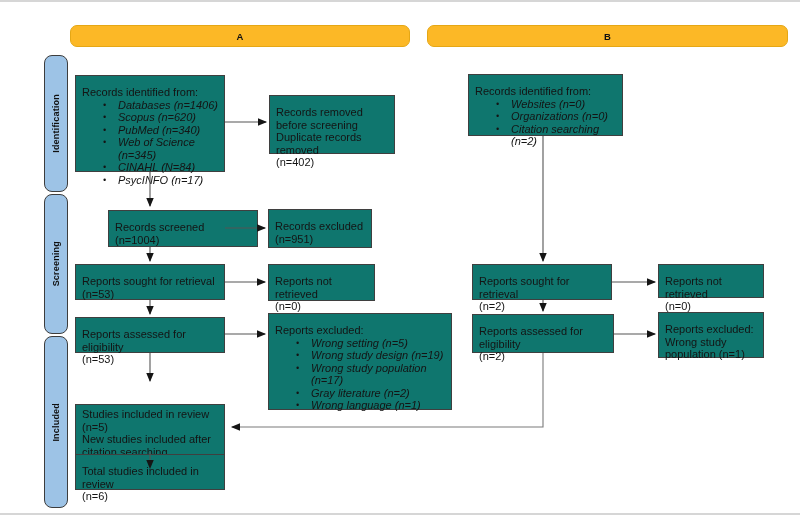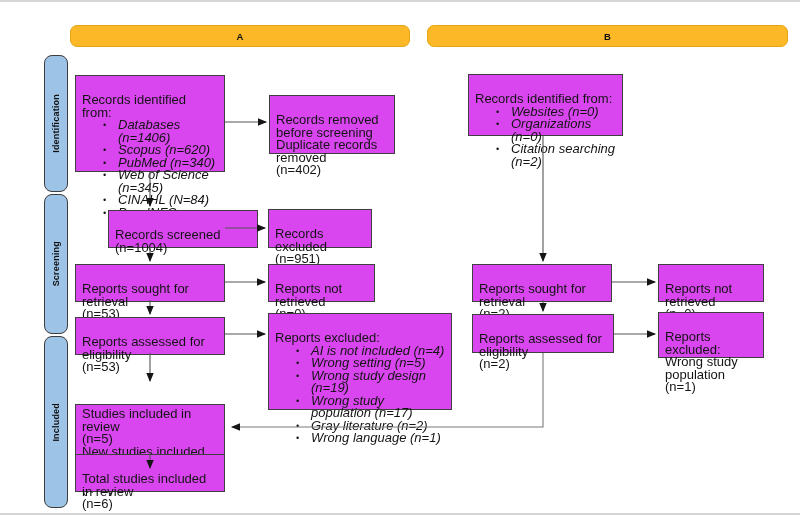--- a/index.html
+++ b/index.html
@@ -13,22 +13,22 @@
   }
   .capsule{
     position:absolute;left:44px;width:24px;background:#9DC3E6;border:1.5px solid #3d3d3d;
     border-radius:8px;display:flex;align-items:center;justify-content:center;box-sizing:border-box;
   }
   .capsule span{
     writing-mode:vertical-rl;transform:rotate(180deg);
     font-size:9px;font-weight:700;color:#101010;letter-spacing:.2px;
   }
   .box{
-    position:absolute;background:#d946ef;border:1.5px solid #3f3f3f;box-sizing:border-box;
-    font-size:13px;line-height:12.5px;padding:18px 6px;color:#141414;
+    position:absolute;background:#0f766e;border:1.5px solid #3f3f3f;box-sizing:border-box;
+    font-size:11px;line-height:12.5px;padding:10px 6px;color:#141414;
   }
   .box .txt{white-space:pre-line;}
   .box.pad-sm{padding-top:3px;padding-bottom:2px;}
   .box ul{margin:0;padding:0;list-style:none;font-style:italic;}
   .box li{position:relative;padding-left:36px;}
   .box li::before{content:"\2022";position:absolute;left:21px;top:0;font-size:9px;}
   svg.arrows{position:absolute;left:0;top:0;pointer-events:none;}
 </style>
 </head>
 <body>
@@ -90,21 +90,20 @@
   </div>
 
   <div class="box" style="left:75px;top:317px;width:150px;height:36px;">
     <div class="txt">Reports assessed for eligibility
 (n=53)</div>
   </div>
 
   <div class="box" style="left:268px;top:313px;width:184px;height:97px;">
     <div class="txt">Reports excluded:</div>
     <ul>
-      <li>AI is not included (n=4)</li>
       <li>Wrong setting (n=5)</li>
       <li>Wrong study design (n=19)</li>
       <li>Wrong study population (n=17)</li>
       <li>Gray literature (n=2)</li>
       <li>Wrong language (n=1)</li>
     </ul>
   </div>
 
   <div class="box pad-sm" style="left:75px;top:404px;width:150px;height:68px;">
     <div class="txt">Studies included in review

